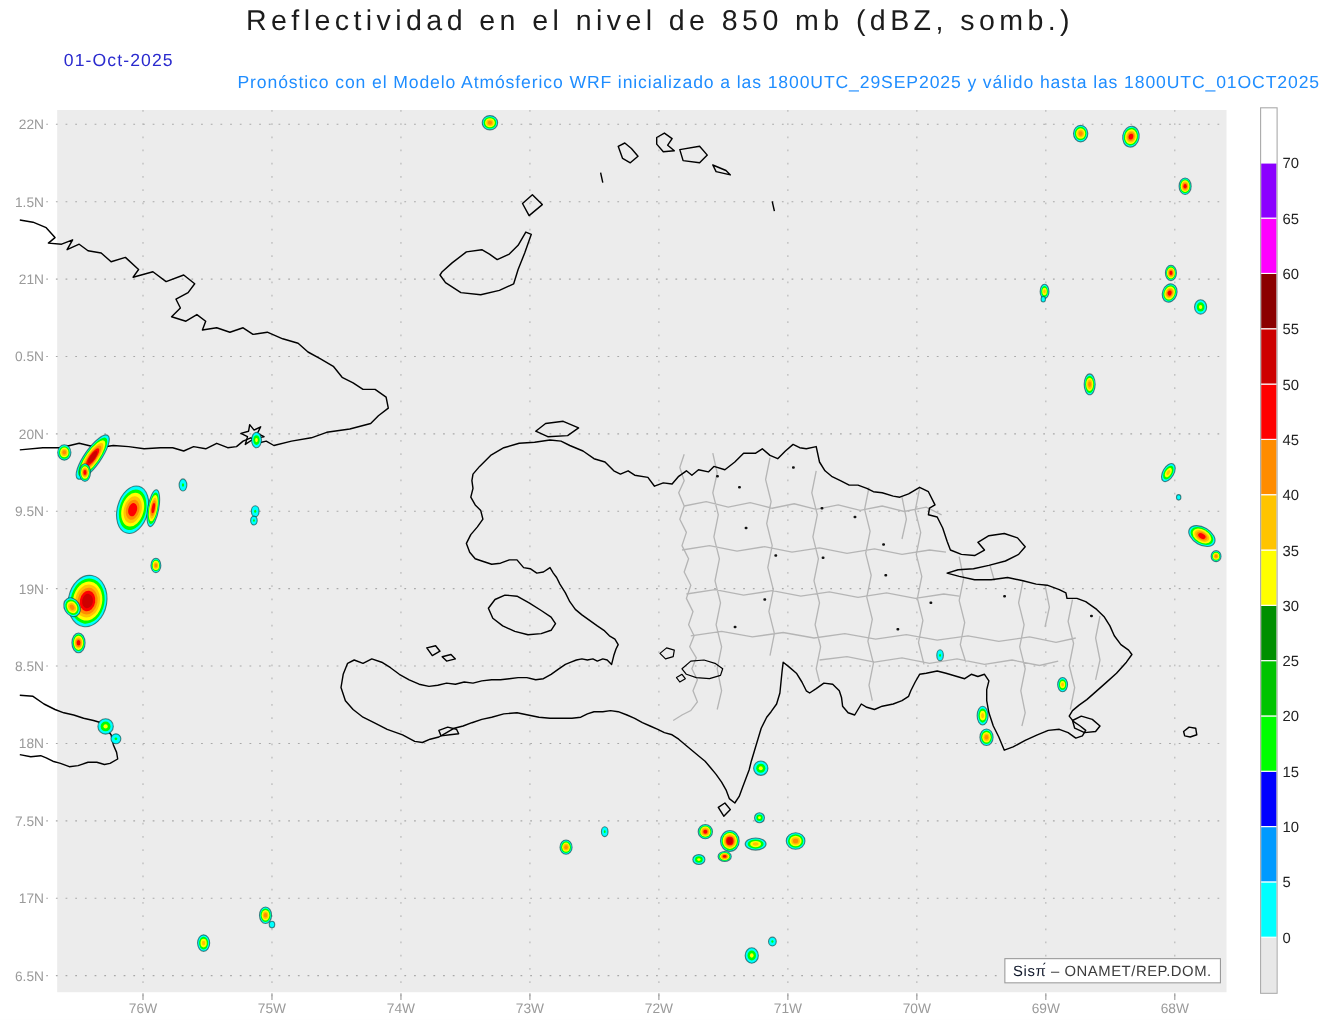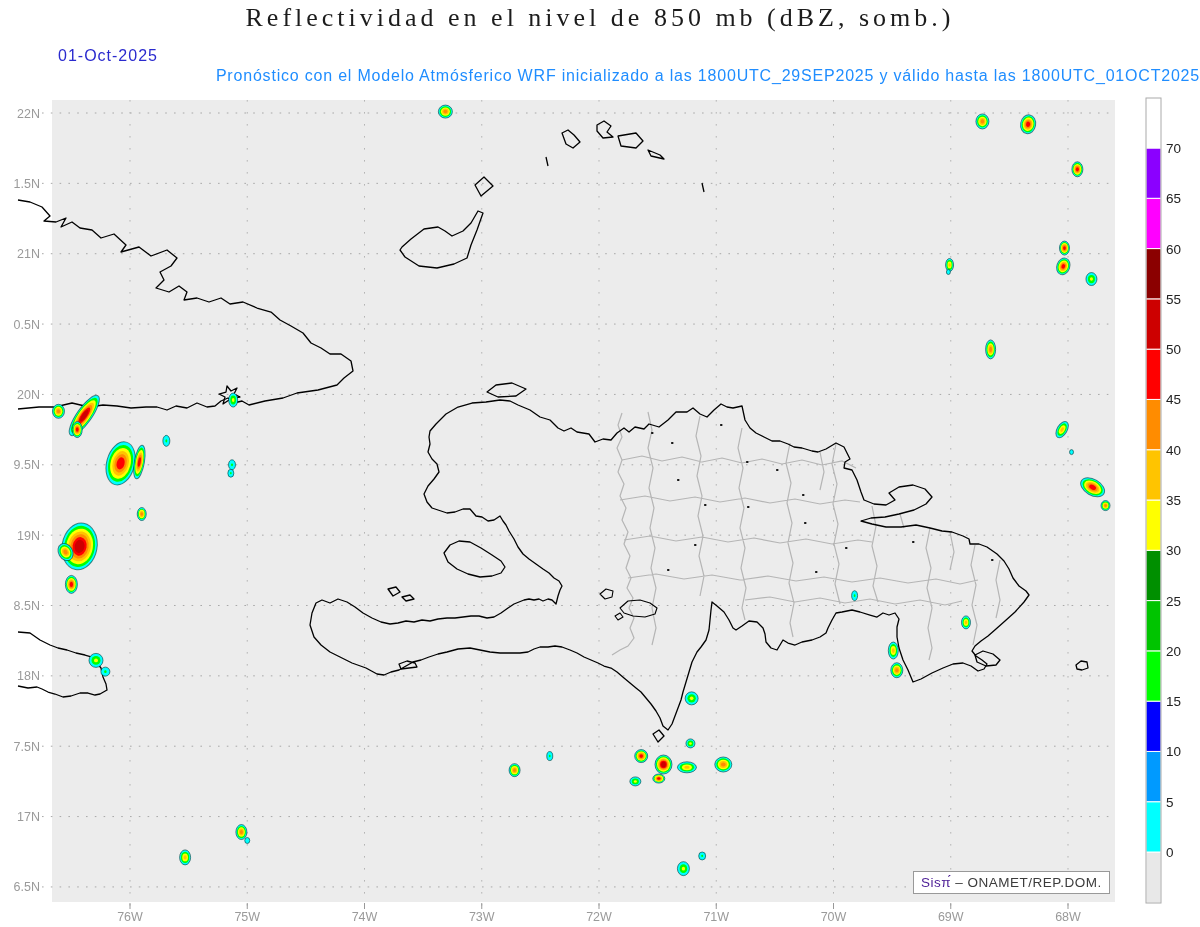--- a/index.html
+++ b/index.html
@@ -1,34 +1,34 @@
 <!DOCTYPE html>
 <html><head>
 <meta charset="utf-8">
 <style>
   html,body{margin:0;padding:0;background:#fff;}
   .page{position:relative;width:1200px;height:927px;background:#fff;overflow:hidden;
         font-family:"Liberation Sans",sans-serif;}
   .title{position:absolute;top:3px;left:0;width:1200px;text-align:center;
-         font-size:26px;letter-spacing:4px;color:#1c1c1c;white-space:nowrap;font-family:Liberation Serif, serif;}
+         font-size:26px;letter-spacing:4px;color:#1c1c1c;white-space:nowrap;}
   .sub{position:absolute;top:47px;left:0;width:976px;height:20px;font-size:16px;
        letter-spacing:1px;color:#2a2ace;white-space:nowrap;}
   .sub .date{position:absolute;left:58px;}
   .sub .time{position:absolute;left:288px;}
   .sub .minmax{position:absolute;left:740px;}
   .sub .minmax .mx{margin-left:14px;}
   .forecast{position:absolute;top:67px;left:0;width:1200px;text-align:right;
             font-size:16px;letter-spacing:0.8px;color:#1f8dff;white-space:nowrap;}
   #map{position:absolute;left:0;top:0;width:1200px;height:927px;}
   .axlbl{font-family:"Liberation Sans",sans-serif;font-size:12.5px;fill:#9a9a9a;}
   .cblbl{font-family:"Liberation Sans",sans-serif;font-size:13.5px;fill:#222;}
   .brand{position:absolute;left:913px;top:871px;height:21px;line-height:21px;
          background:#fff;border:1.5px solid #999;padding:0 7px;font-size:13.5px;
          letter-spacing:0.5px;color:#3c3c3c;white-space:nowrap;}
-  .brand .sis,.brand .pi{color:#4c1d95;}
+  .brand .sis,.brand .pi{color:#0f172a;}
 </style>
 </head>
 <body>
 
 <div class="page">
 
   <div class="title">Reflectividad en el nivel de 850 mb (dBZ, somb.)</div>
   <div class="sub">
     <span class="date">01-Oct-2025</span>
   </div>

